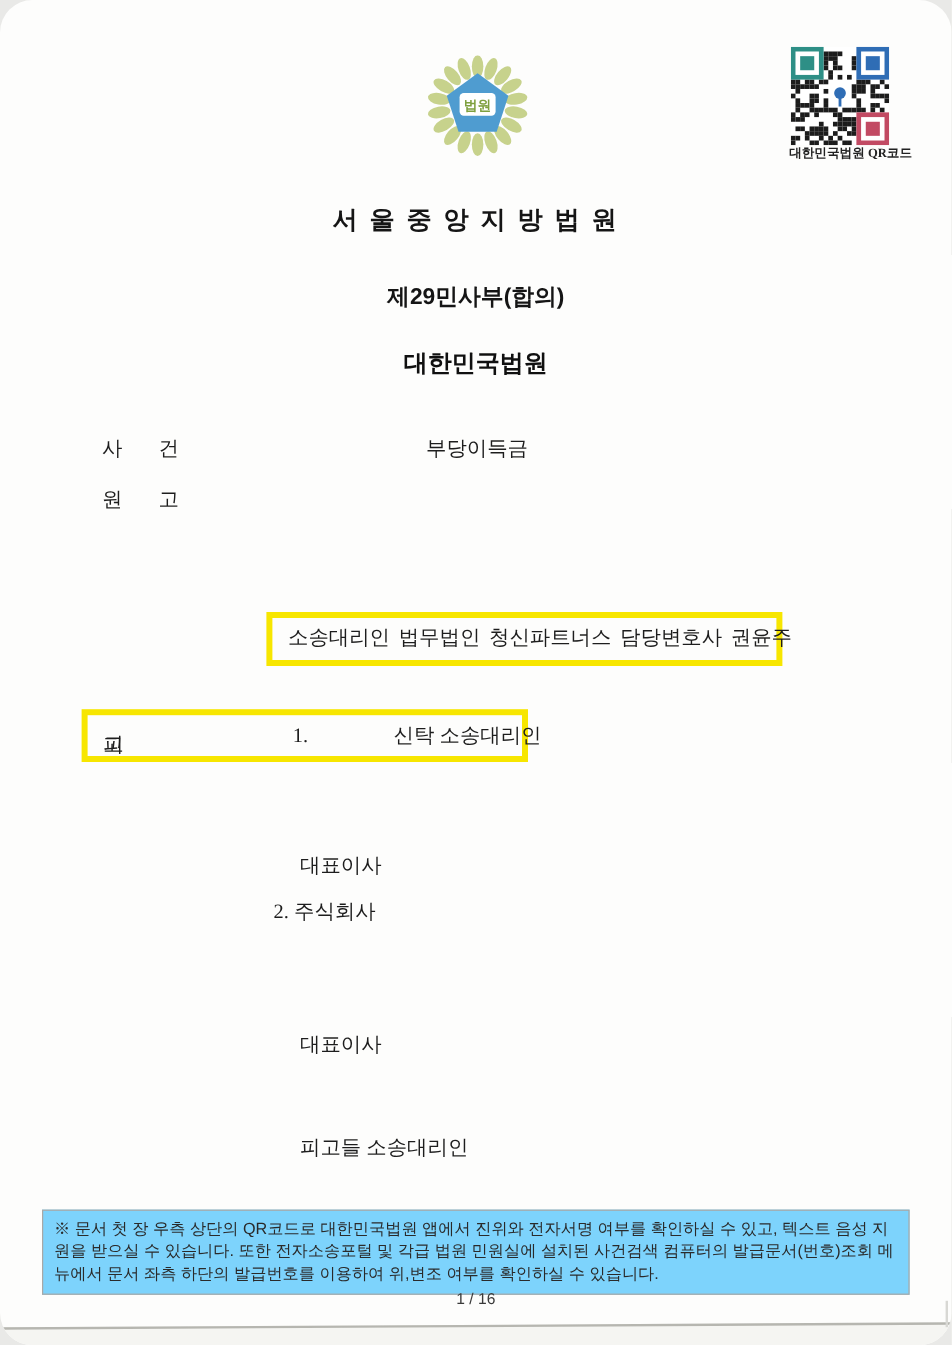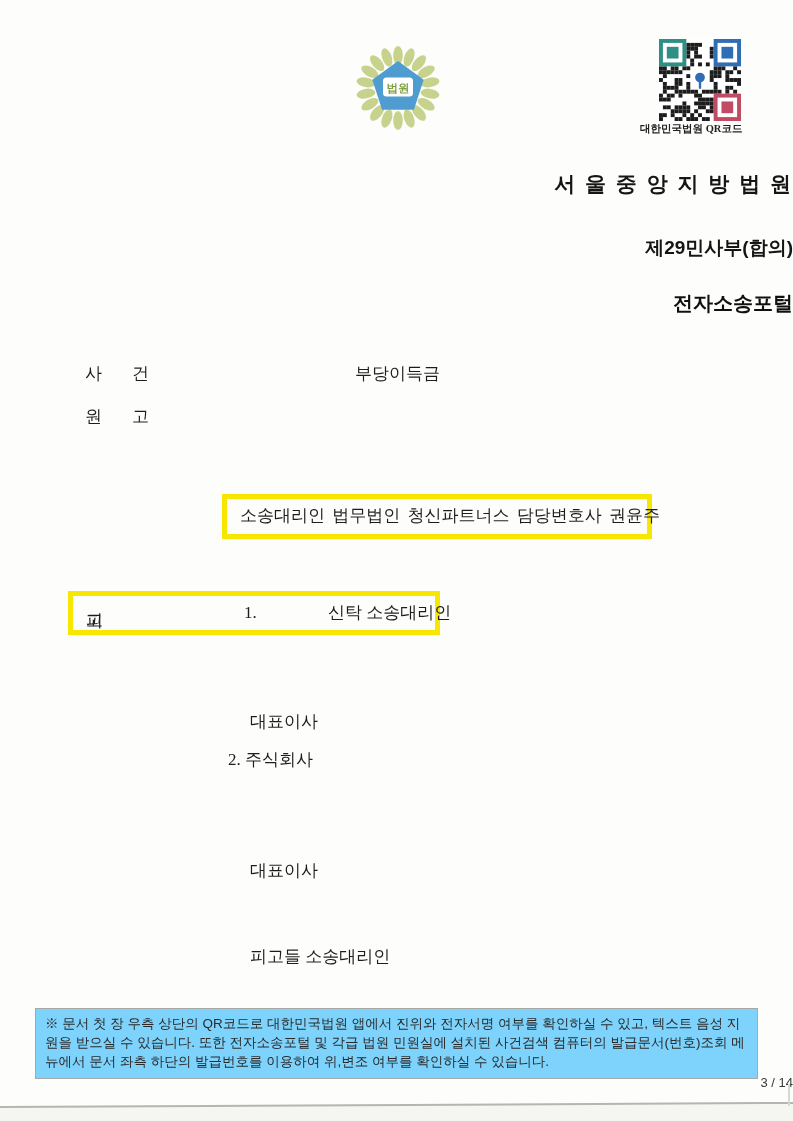--- a/index.html
+++ b/index.html
@@ -1,42 +1,42 @@
 <!DOCTYPE html>
 <html><head>
 <meta charset="utf-8">
 <style>
   html,body { margin:0; padding:0; background:#e9e9e7; }
   .page {
     position:relative; width:793px; height:1121px; margin:0 auto;
     background:#fdfdfc; overflow:hidden;
-    font-family:"Liberation Serif", serif; color:#1d1d1d;
+    font-family:"Liberation Serif", serif; color:#1d1d1d;border-radius:27px;
   }
   .abs { position:absolute; }
-  .center { left:0; width:100%; text-align:right; }
+  .center { left:0; width:100%; text-align:center; }
   .sans { font-family:"Liberation Sans", sans-serif; }
 
   .court-name { top:173px; font-size:21px; font-weight:bold; letter-spacing:2px; color:#151515; line-height:1; }
   .division   { top:237px; font-size:19px; font-weight:bold; color:#151515; line-height:1.2; }
   .doc-title  { top:291px; font-size:20px; font-weight:bold; color:#101010; line-height:1.2; }
 
   .row { position:absolute; font-size:17px; line-height:1.15; white-space:nowrap; }
   .lbl { display:inline-flex; justify-content:space-between; vertical-align:top; }
   .w64 { width:64px; }
 
   .hl-box { position:absolute; border:5px solid #f7e600; background:transparent; }
-  .hl1 { left:222px; top:494px; width:420px; height:35px; }
+  .hl1 { left:222px; top:510px; width:420px; height:35px; }
   .hl2 { left:68px;  top:591px; width:362px; height:34px; }
   .hl1 .hl-text { position:absolute; left:13px; top:8px; font-size:17px; line-height:1.1; white-space:nowrap; word-spacing:3px; }
   .hl2 span { position:absolute; top:8px; font-size:17px; line-height:1.1; white-space:nowrap; }
   .d-lbl  { left:13px;  width:90px; display:inline-flex; justify-content:space-between; }
   .d-num  { left:171px; }
   .d-name { left:255px; }
 
-  .qr-caption { left:640px; top:123px; width:120px; text-align:left; font-size:10.5px; font-weight:bold; color:#222; line-height:1.1; white-space:nowrap; }
+  .qr-caption { left:640px; top:123px; width:120px; text-align:right; font-size:10.5px; font-weight:bold; color:#222; line-height:1.1; white-space:nowrap; }
 
   .footer-box {
     left:35px; top:1008px; width:703px;
     border:1px solid #a8a8a6; background:#7dd3fc;
     padding:5px 9px 7px 9px;
     font-size:13.5px; line-height:1.42; color:#2a2a2a;
     font-family:"Liberation Sans", sans-serif;
   }
   .page-num { top:1076px; font-size:13px; color:#3a3a3a; font-family:"Liberation Sans", sans-serif; line-height:1.1; }
 
@@ -220,21 +220,21 @@
       <rect x="56" y="56" width="28" height="28" fill="#c24a63"></rect>
       <rect x="60" y="60" width="20" height="20" fill="#fff"></rect>
       <rect x="64" y="64" width="12" height="12" fill="#c24a63"></rect>
       <circle cx="42" cy="39.5" r="5" fill="#2f6db5"></circle>
       <rect x="40.8" y="43" width="2.4" height="8" fill="#2f6db5"></rect>
     </svg>
   <div class="abs qr-caption">대한민국법원 QR코드</div>
 
   <div class="abs center sans court-name">서 울 중 앙 지 방 법 원</div>
   <div class="abs center sans division">제29민사부(합의)</div>
-  <div class="abs center sans doc-title">전자소송포털</div>
+  <div class="abs center sans doc-title">대한민국법원</div>
 
   <div class="row" style="left:85px; top:364px;">
     <span class="lbl w64">
         <span>사</span>
         <span>건</span>
       </span><span style="margin-left:206px;margin-top:26px;">부당이득금</span>
   </div>
 
   <div class="row" style="left:85px; top:407px;">
     <span class="lbl w64">
@@ -258,18 +258,18 @@
 
   <div class="row" style="left:250px; top:712px;">대표이사</div>
   <div class="row" style="left:228px; top:750px;">2. 주식회사</div>
   <div class="row" style="left:250px; top:861px;">대표이사</div>
   <div class="row" style="left:250px; top:947px;">피고들 소송대리인</div>
 
   <div class="abs footer-box">
     <span>※ 문서 첫 장 우측 상단의 QR코드로 대한민국법원 앱에서 진위와 전자서명 여부를 확인하실 수 있고, 텍스트 음성 지원을 받으실 수 있습니다. 또한 전자소송포털 및 각급 법원 민원실에 설치된 사건검색 컴퓨터의 발급문서(번호)조회 메뉴에서 문서 좌측 하단의 발급번호를 이용하여 위,변조 여부를 확인하실 수 있습니다.</span>
   </div>
 
-  <div class="abs center page-num">3 / 14</div>
+  <div class="abs center page-num">1 / 16</div>
 
   <div class="abs scan-edge"></div>
   <div class="abs edge-right"></div>
 
 </div>
 
 </body></html>

